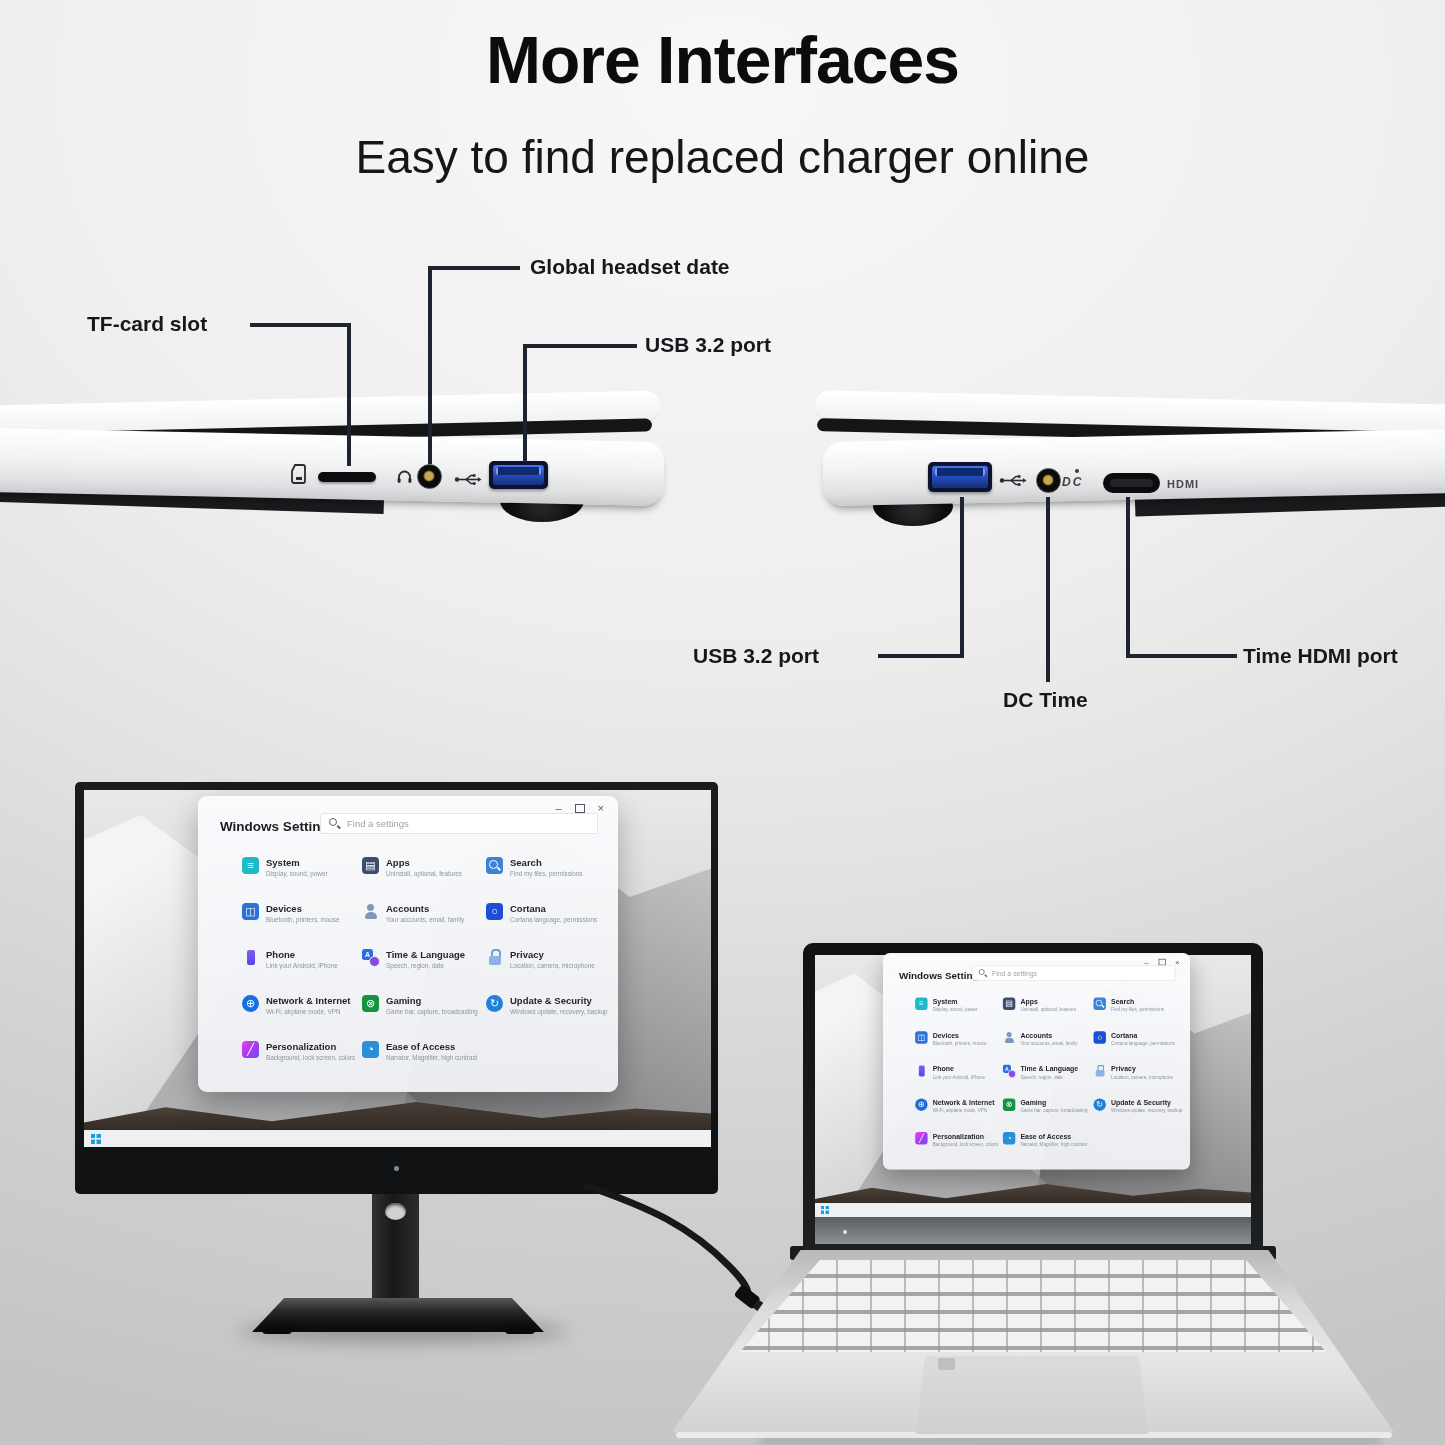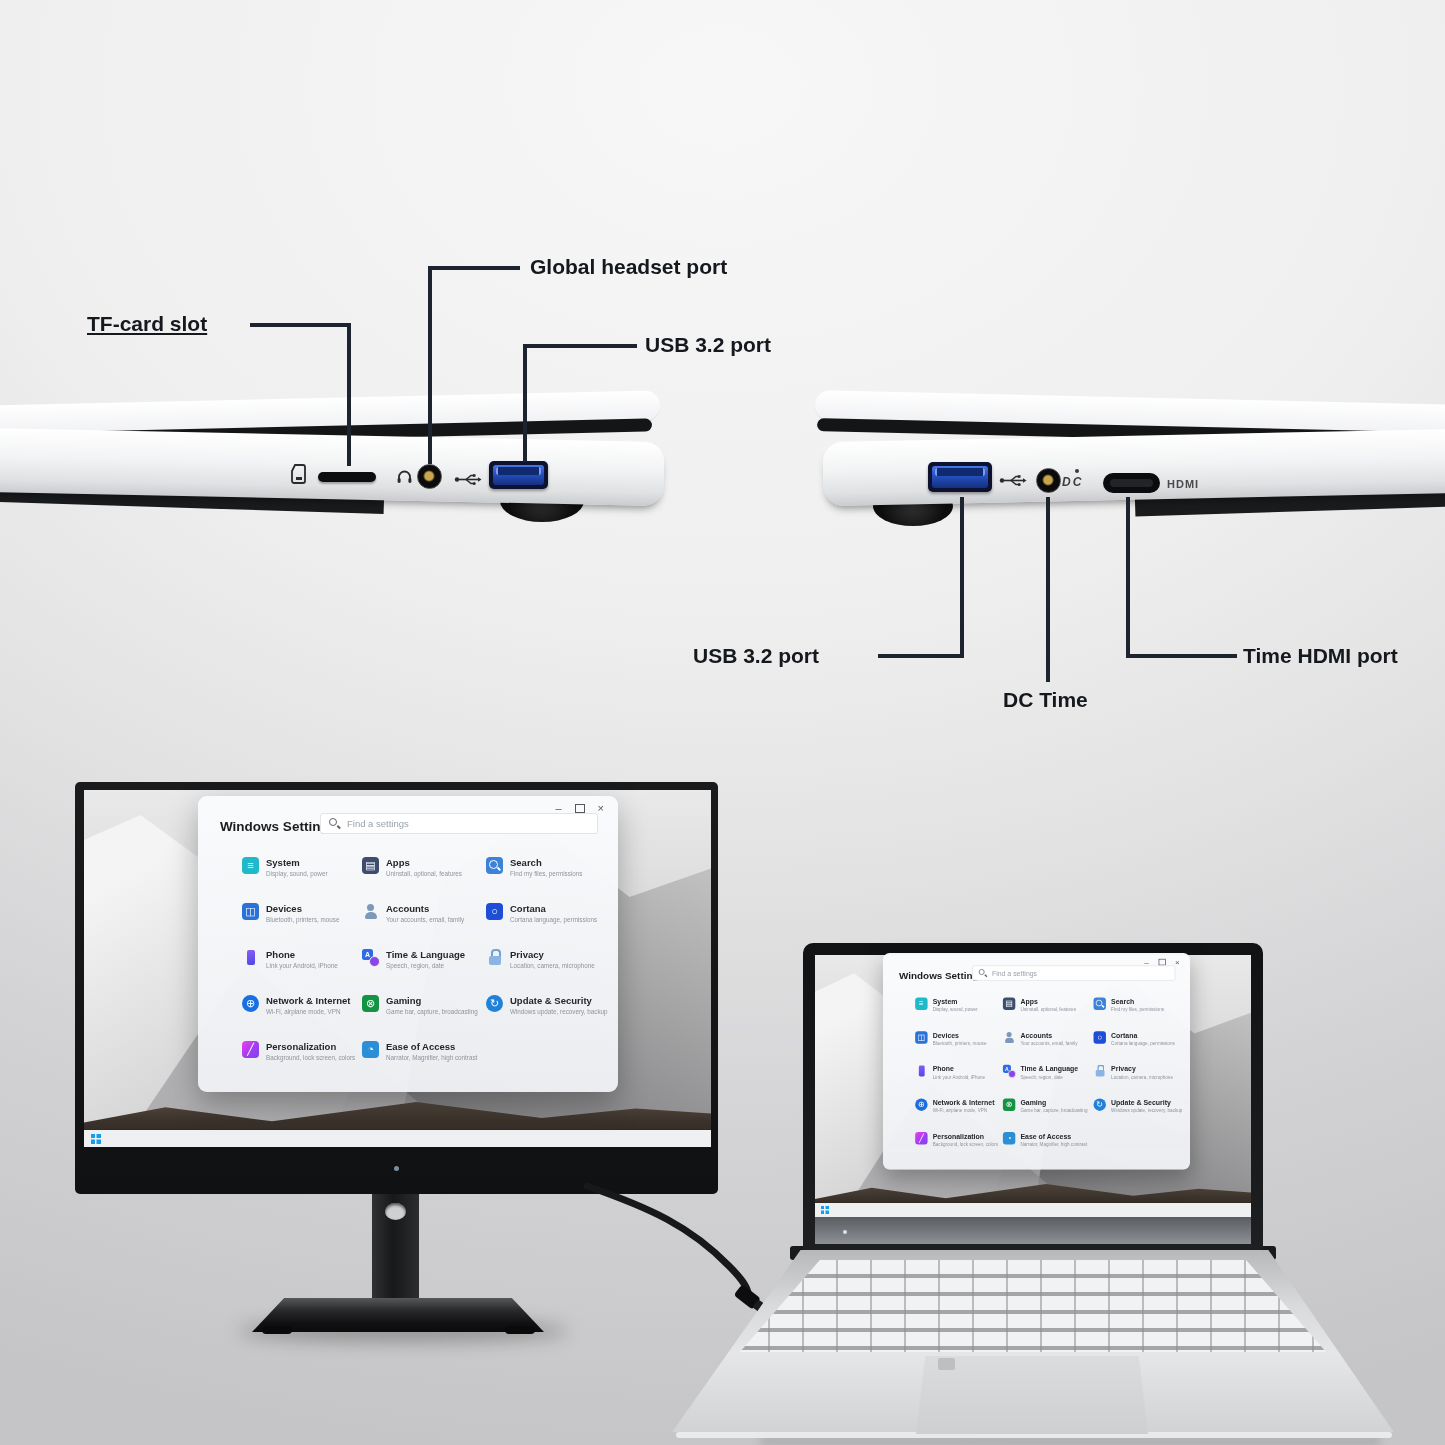--- a/index.html
+++ b/index.html
@@ -150,20 +150,22 @@
     color:#fff;font-size:7px;font-weight:700;display:flex;align-items:center;justify-content:center;}
   .ci-tl::after{content:"";position:absolute;left:7px;top:7px;width:9px;height:9px;border-radius:50%;background:#8b46e8;border:1px solid #f2f3f5;}
   .ci-mag2::before{content:"";position:absolute;left:3px;top:3px;width:7px;height:7px;border:1.8px solid #fff;border-radius:50%;}
   .ci-mag2::after{content:"";position:absolute;left:11px;top:11px;width:4px;height:1.8px;background:#fff;transform:rotate(45deg);}
 </style>
 </head>
 <body>
 
 <div id="canvas">
 
+  <div class="abs title">More Interfaces</div>
+  <div class="abs subtitle">Easy to find replaced charger online</div>
 
   <div class="abs lap" style="left:0;top:388px;width:665px;height:152px;">
     <div class="slab wedge-l"></div>
     <div class="slab foot" style="left:500px;top:92px;"></div>
     <div class="slab lid-l"></div>
     <div class="slab gap-l"></div>
     <div class="slab base-l"></div>
     <svg class="psvg" style="left:291px;top:76px;" width="16" height="20" viewBox="0 0 16 20">
       <path d="M4 1 h8 a2 2 0 0 1 2 2 v14 a2 2 0 0 1 -2 2 h-9 a2 2 0 0 1 -2 -2 v-10 z" fill="none" stroke="#2a2b2d" stroke-width="1.8"></path>
       <rect x="5" y="13" width="6" height="3" fill="#2a2b2d"></rect>
@@ -211,25 +213,25 @@
     </svg>
     <div class="port jack" style="left:221px;top:78px;"></div>
     <div class="port dc-dot" style="left:260px;top:79px;"></div>
     <div class="mark mk-dc" style="left:247px;top:85px;font-style:italic;">DC</div>
     <div class="port hdmi" style="left:288px;top:83px;">
       <div class="hdmi-slot"></div>
     </div>
     <div class="mark mk-hdmi" style="left:352px;top:88px;">HDMI</div>
   </div>
 
-  <div class="abs cl-label" style="left:87px;top:312px;text-decoration:underline;">TF-card slot</div>
+  <div class="abs cl-label" style="left:87px;top:312px;">TF-card slot</div>
   <div class="abs cl-line cl-h" style="left:250px;top:323px;width:100px;"></div>
   <div class="abs cl-line cl-v" style="left:347px;top:323px;height:143px;"></div>
 
-  <div class="abs cl-label" style="left:530px;top:255px;">Global headset port</div>
+  <div class="abs cl-label" style="left:530px;top:255px;">Global headset date</div>
   <div class="abs cl-line cl-h" style="left:428px;top:266px;width:92px;"></div>
   <div class="abs cl-line cl-v" style="left:428px;top:266px;height:198px;"></div>
 
   <div class="abs cl-label" style="left:645px;top:333px;">USB 3.2  port</div>
   <div class="abs cl-line cl-h" style="left:524px;top:344px;width:113px;"></div>
   <div class="abs cl-line cl-v" style="left:523px;top:344px;height:118px;"></div>
 
   <div class="abs cl-line cl-v" style="left:960px;top:497px;height:160px;"></div>
   <div class="abs cl-line cl-h" style="left:878px;top:654px;width:86px;"></div>
   <div class="abs cl-label" style="left:693px;top:644px;">USB 3.2  port</div>

